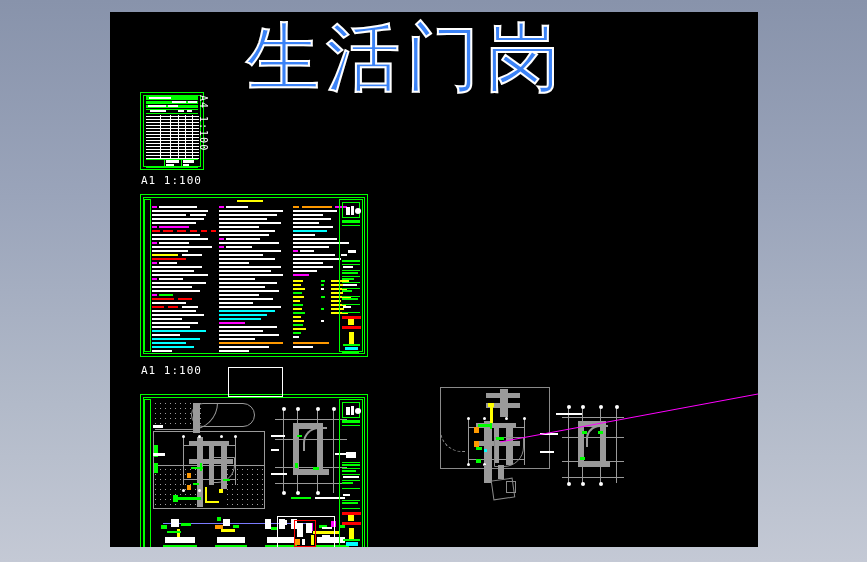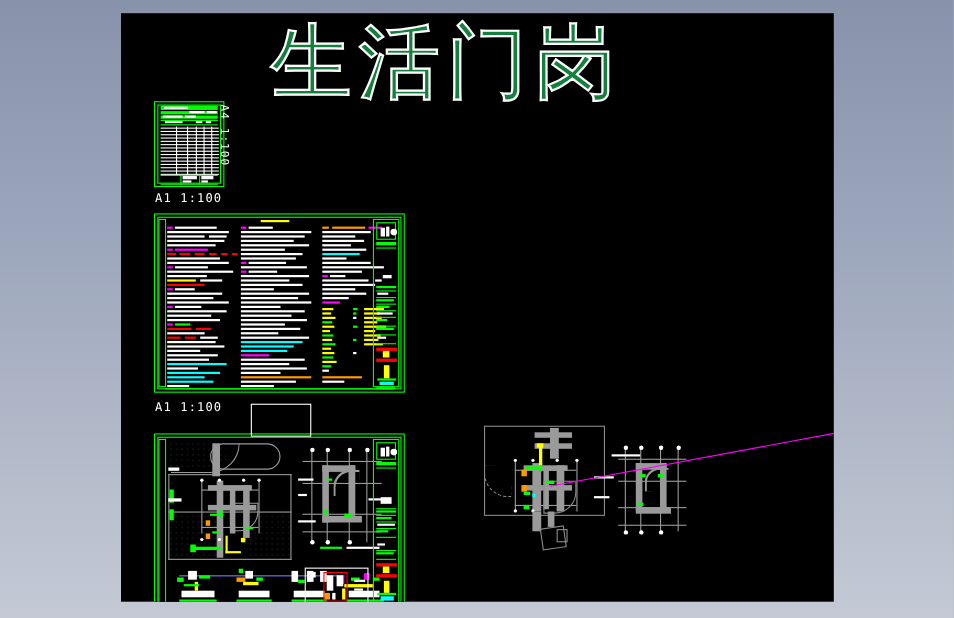--- a/index.html
+++ b/index.html
@@ -14,21 +14,21 @@
   #canvas{
     position:absolute;left:110px;top:12px;width:648px;height:535px;
     background:#000;overflow:hidden;
   }
 
   
   #bigtitle{
     position:absolute;left:136px;top:6px;
     font-family:"DejaVu Sans",sans-serif;
     font-size:74px;line-height:78px;letter-spacing:6px;
-    color:#15803d;
+    color:#3b82f6;
     -webkit-text-stroke:2px #ffffff;
     text-shadow:0 0 0 #fff;
     white-space:nowrap;
   }
 
   
   .sheet{position:absolute;box-sizing:border-box;border:1px solid #00ff00;background:#000;}
   .sheet .inner{position:absolute;left:2px;top:2px;right:2px;bottom:2px;border:1px solid #00ff00;}
   .sheet .binding{position:absolute;left:3px;top:4px;bottom:4px;width:5px;border:1px solid #00ff00;}
 

